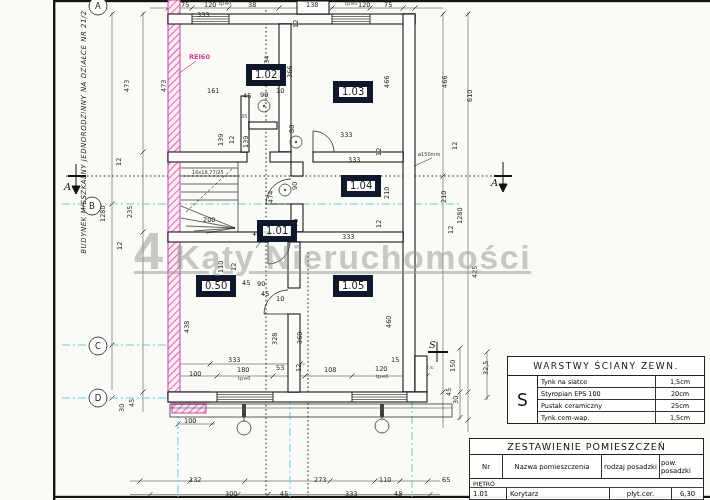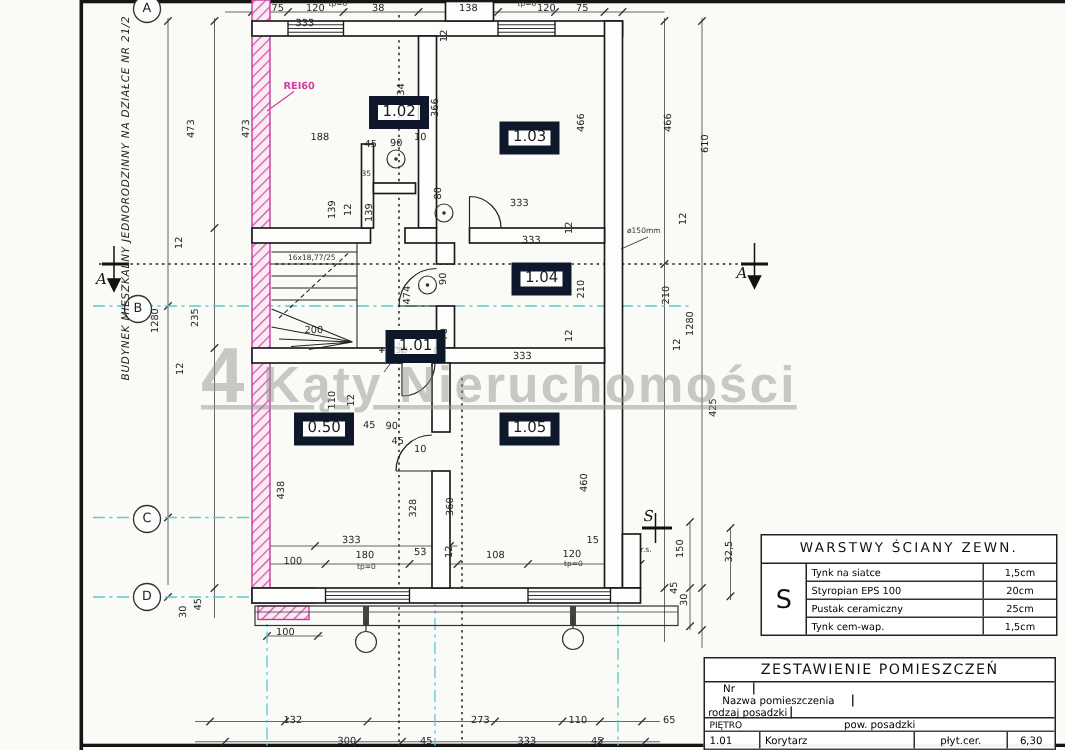--- a/index.html
+++ b/index.html
@@ -29,21 +29,21 @@
   .t1-rows{flex:1;}
   .t1-row{display:flex;height:11px;align-items:center;font-size:6.5px;border-top:1px solid #333;}
   .t1-row:first-child{border-top:none;}
   .t1-name{flex:1;padding-left:3px;}
   .t1-val{width:48px;border-left:1px solid #333;text-align:center;align-self:stretch;display:flex;
           align-items:center;justify-content:center;}
   
   .t2{position:absolute;left:469px;top:438px;width:233px;border:1.4px solid #222;background:rgba(255,255,255,.95);z-index:6;}
   .t2-title{height:15px;border-bottom:1px solid #222;text-align:center;font-size:9.5px;letter-spacing:1px;
             display:flex;align-items:center;justify-content:center;color:#111;}
-  .t2-head{display:flex;border-bottom:1px solid #222;height:23px;font-size:6.8px;text-align:left;flex-direction:column;}
+  .t2-head{display:flex;border-bottom:1px solid #222;height:23px;font-size:6.8px;text-align:left;}
   .t2-head span{display:flex;align-items:center;justify-content:center;padding:0 1px;}
   .c-nr{width:30px;border-right:1px solid #333;}
   .c-name{width:96px;border-right:1px solid #333;}
   .c-floor{width:55px;border-right:1px solid #333;}
   .c-area{flex:1;}
   .t2-section{height:8px;font-size:6px;padding-left:3px;border-bottom:1px solid #444;display:flex;align-items:center;}
   .t2-row{display:flex;height:11px;font-size:6.8px;border-bottom:1px solid #444;}
   .t2-row span{display:flex;align-items:center;padding:0 3px;}
   .t2-row .c-floor,.t2-row .c-area{justify-content:center;}
 </style>
@@ -236,21 +236,21 @@
       <span class="ann dimv" style="left: 457px; top: 224px;">1280</span>
       <span class="ann dimv" style="left: 448px; top: 234px;">12</span>
       <span class="ann dimv" style="left: 472px; top: 278px;">425</span>
       <span class="ann dimv" style="left: 450px; top: 372px;">150</span>
       <span class="ann dimv" style="left: 483px; top: 375px;">32,5</span>
       <span class="ann dimv" style="left: 446px; top: 396px;">45</span>
       <span class="ann dimv" style="left: 453px; top: 404px;">30</span>
       <span class="ann tiny" style="left: 427px; top: 365px;">r.s.</span>
       <span class="ann dimv" style="left: 264px; top: 68px;">334</span>
       <span class="ann dimv" style="left: 287px; top: 78px;">366</span>
-      <span class="ann" style="left: 207px; top: 88px;">188</span>
+      <span class="ann" style="left: 207px; top: 88px;">161</span>
       <span class="ann" style="left: 243px; top: 93px;">45</span>
       <span class="ann" style="left: 260px; top: 92px;">90</span>
       <span class="ann" style="left: 276px; top: 88px;">10</span>
       <span class="ann tiny" style="left: 241px; top: 114px;">35</span>
       <span class="ann dimv" style="left: 289px; top: 133px;">80</span>
       <span class="ann dimv" style="left: 218px; top: 146px;">139</span>
       <span class="ann dimv" style="left: 229px; top: 144px;">12</span>
       <span class="ann dimv" style="left: 243px; top: 148px;">139</span>
       <span class="ann" style="left: 203px; top: 217px;">200</span>
       <span class="ann dimv" style="left: 218px; top: 273px;">110</span>

